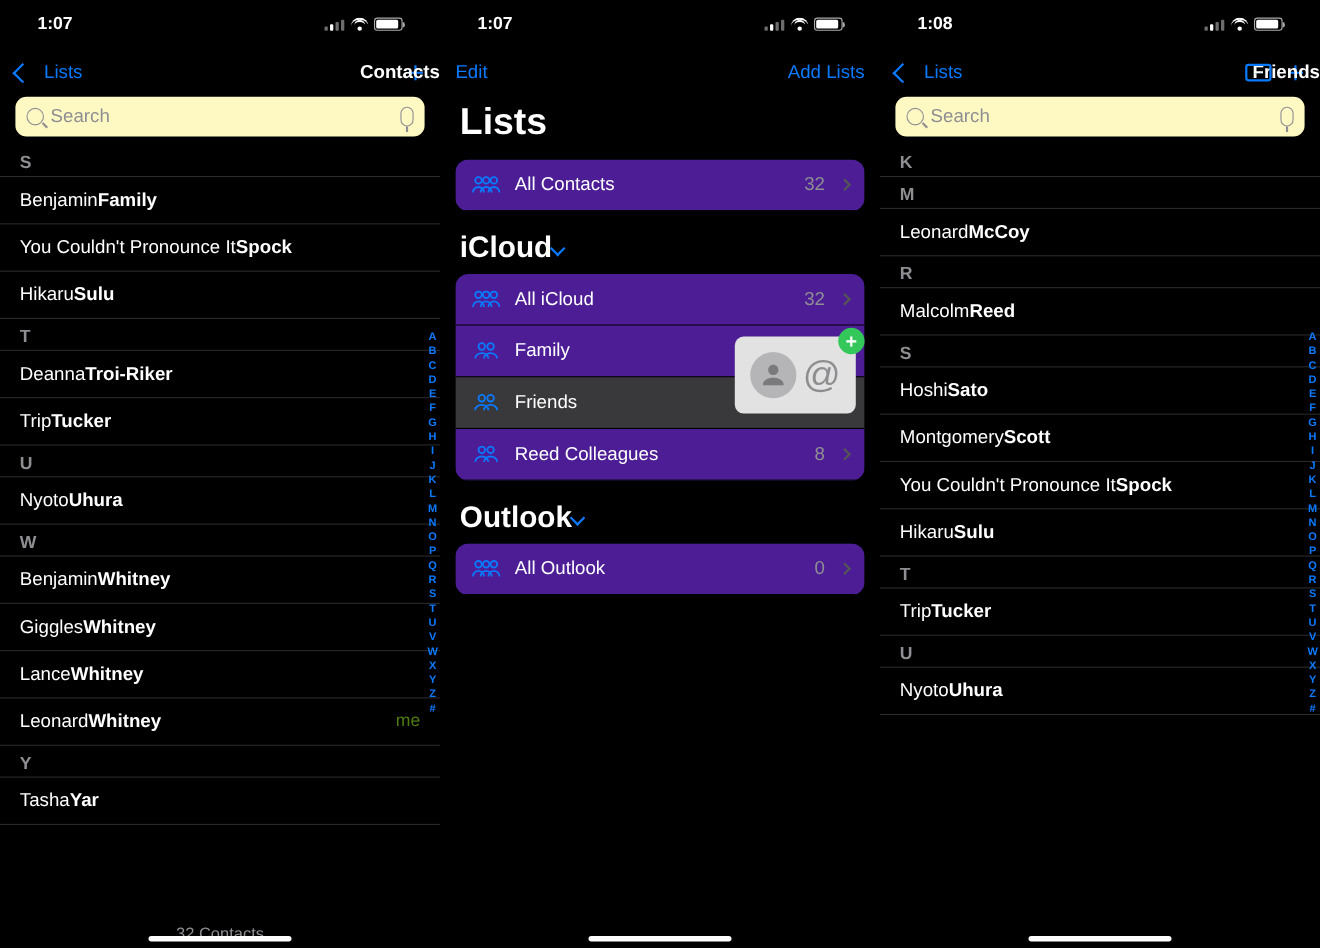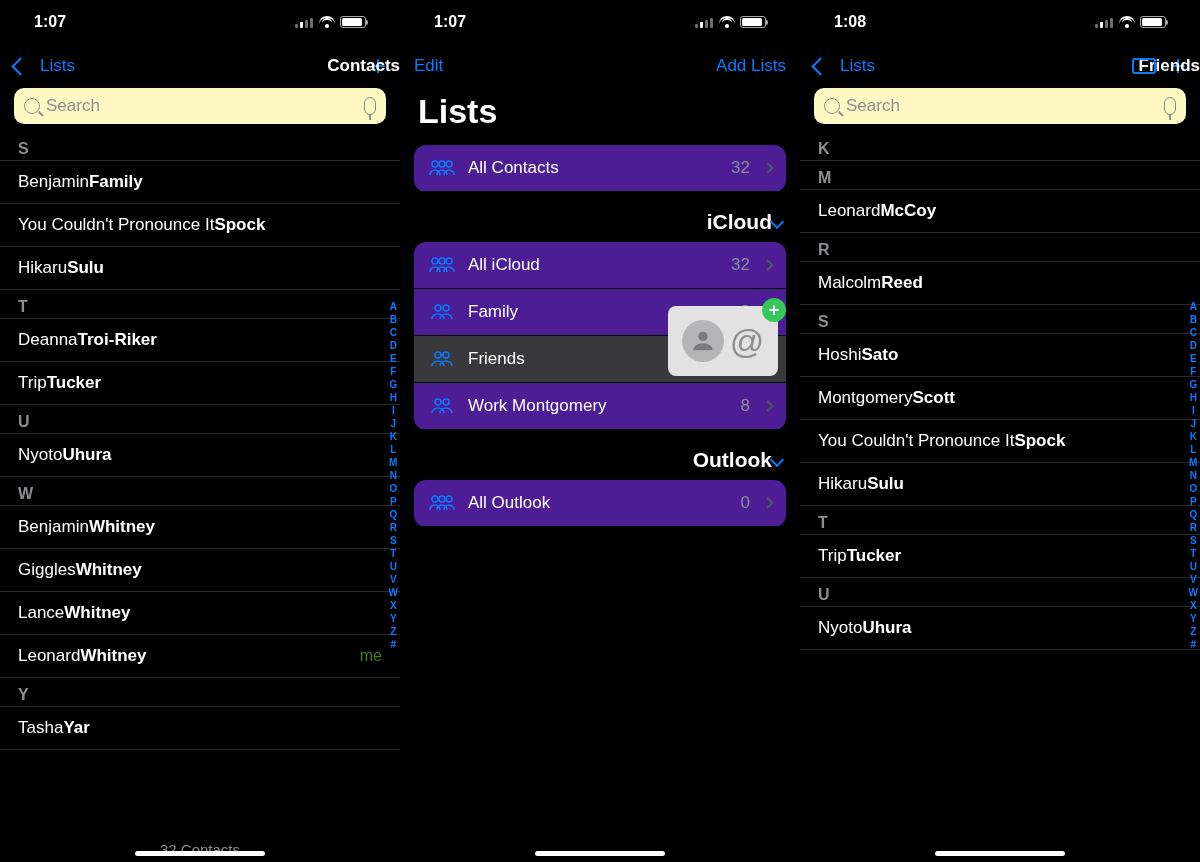--- a/index.html
+++ b/index.html
@@ -68,21 +68,21 @@
 .row .me{ margin-left:auto; color:#4d7c0f; font-size:16px;}
 
 .index-rail{ position:absolute; right:2px; top:300px; display:flex; flex-direction:column; color:#0a7aff; font-size:10px; font-weight:600; line-height:13px; text-align:center;}
 
 .home-ind{ position:absolute; bottom:6px; left:50%; transform:translateX(-50%); width:130px; height:5px; border-radius:3px; background:#fff;}
 
 .listcount{ position:absolute; bottom:4px; left:0;right:0;text-align:center; color:#8e8e93; font-size:15px;}
 
 
 .group-block{ margin:0 14px 18px; border-radius:12px; overflow:hidden;}
-.group-head{ display:flex; align-items:center; justify-content:flex-end; padding:0 18px 8px; font-size:21px; font-weight:700;}
+.group-head{ display:flex; align-items:center; justify-content:flex-start; padding:0 18px 8px; font-size:27px; font-weight:700;}
 .acct-cell{ background:#4c1d95; padding:13px 14px; display:flex; align-items:center; gap:12px; font-size:17px; border-bottom:0.5px solid #000; position:relative;}
 .acct-cell.sel{ background:#39393c;}
 .acct-cell .icon3{ width:28px; display:flex; align-items:center; justify-content:center;}
 .people-icon{ color:#0a7aff;}
 .people-icon svg{display:block;}
 .pair-icon{ color:#0a7aff;}
 .acct-cell .name{ flex:1;}
 .acct-cell .count{ color:#8e8e93; margin-right:2px;}
 .chev{ width:8px;height:8px;border-right:2px solid #555;border-top:2px solid #555;transform:rotate(45deg);}
 .chevdown-blue{ width:10px;height:10px;border-right:2px solid #0a7aff;border-bottom:2px solid #0a7aff;transform:rotate(45deg);}
@@ -315,21 +315,21 @@
         <div class="acct-cell">
           <span class="icon3 pair-icon">
             <svg width="22" height="16" viewBox="0 0 22 16">
               <g fill="none" stroke="#0a7aff" stroke-width="1.6">
                 <circle cx="7" cy="4" r="3"></circle>
                 <circle cx="15" cy="4" r="3"></circle>
                 <path d="M1 15c0-3 3-5 6-5s6 2 6 5M9 15c0-3 3-5 6-5s6 2 6 5"></path>
               </g>
             </svg>
           </span>
-          <span class="name">Work Montgomery</span>
+          <span class="name">Reed Colleagues</span>
           <span class="count">8</span>
           <span class="chev"></span>
         </div>
       </div>
       <div class="group-head">
         <span>Outlook</span>
         <span class="chevdown-blue"></span>
       </div>
       <div class="group-block">
         <div class="acct-cell">

